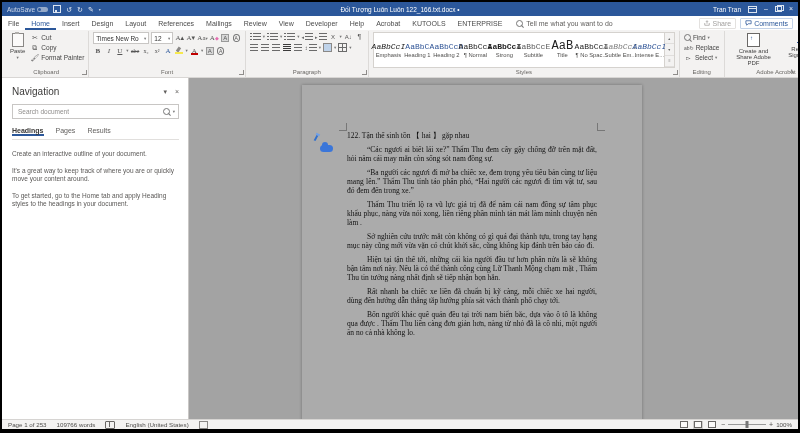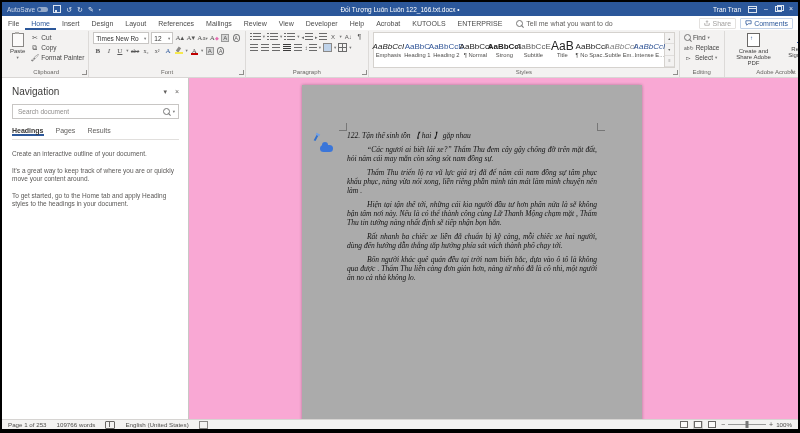--- a/index.html
+++ b/index.html
@@ -93,21 +93,21 @@
   .pilcrow-ic::before{content:"\00B6";font-size:7px;}
   .x-ic::before{content:"X";font-size:6px;}
   .ls-ic::before{content:"\2195";font-size:6px;margin-right:1px;}
   .bucket-ic{width:7px;height:7px;background:#bfd3ea;border:1px solid #8a8886;display:inline-block;}
   .grid-ic{width:7px;height:7px;border:1px solid #6b6b6b;display:inline-block;
     background:linear-gradient(#6b6b6b,#6b6b6b) 50% 0/1px 100% no-repeat,
                linear-gradient(#6b6b6b,#6b6b6b) 0 50%/100% 1px no-repeat;}
   .styles-wrap{display:flex;align-items:stretch;height:36px;}
   .styles-items{display:flex;background:#fff;border:1px solid #d5d2ce;}
   .sty{width:29px;display:flex;flex-direction:column;align-items:center;justify-content:center;gap:1px;}
-  .sty .sample{font-family:Liberation Sans, sans-serif;font-size:8px;line-height:9px;color:#222;}
+  .sty .sample{font-family:Liberation Mono, monospace;font-size:8px;line-height:9px;color:#222;}
   .sty .slabel{font-size:5.8px;color:#4f4e4c;white-space:nowrap;}
   .k-emphasis .sample{font-style:italic;}
   .k-h1 .sample,.k-h2 .sample{color:#2f5496;}
   .k-strong .sample{font-weight:bold;}
   .k-subtitle .sample{color:#5a5a5a;}
   .k-title .sample{font-size:12px;}
   .k-subtle .sample{color:#808080;font-style:italic;}
   .k-intense .sample{color:#2f5496;font-style:italic;}
   .sty-scroll{width:9px;border:1px solid #d5d2ce;border-left:none;display:flex;flex-direction:column;
     background:#f3f2f1;}
@@ -133,21 +133,21 @@
   .nav-search input{border:none;outline:none;flex:1;font-size:6.5px;color:#333;min-width:0;
     font-family:inherit;}
   .nav-search input::placeholder{color:#8f8d8b;}
   .nav-tabs{margin-top:8px;display:flex;gap:12px;font-size:7px;border-bottom:1px solid #e1dfdd;
     padding-bottom:3px;}
   .nav-tab{color:#605e5c;padding-bottom:2px;}
   .nav-tab.active{color:#3b3a39;font-weight:bold;box-shadow:inset 0 -2px 0 #2b579a;}
   .nav-body{margin-top:10px;font-size:6.5px;line-height:8.5px;color:#5a5856;}
   .nav-body p{margin:0 0 8px;}
 
-  .canvas{flex:1;position:relative;background:#f9a8d4;overflow:hidden;font-style:italic;}
+  .canvas{flex:1;position:relative;background:#a3a3a3;overflow:hidden;}
   .page{position:absolute;left:113px;top:7px;width:340px;height:430px;background:#ababab;
     box-shadow:0 0 3px rgba(0,0,0,.3);}
   .crop{position:absolute;width:7px;height:7px;}
   .crop.cl{left:37px;top:38px;border-right:1px solid #777;border-bottom:1px solid #777;}
   .crop.cr{right:37px;top:38px;border-left:1px solid #777;border-bottom:1px solid #777;}
   .textarea{position:absolute;left:45px;right:45px;top:46px;}
   .textarea p{font-family:"Liberation Serif","DejaVu Serif",serif;font-size:7.5px;line-height:9px;
     color:#111;text-align:justify;margin:0 0 5px;text-indent:20px;}
   .textarea p:first-child{text-indent:0;}
   .pen-mark{position:absolute;left:126px;top:57px;width:2px;height:6px;background:#2f6fce;
@@ -499,21 +499,23 @@
           </div>
     </div>
 
     <div class="canvas">
       <div class="page">
         <span class="crop cl"></span>
         <span class="crop cr"></span>
         <div class="textarea">
               <p>122. Tận thế sinh tồn 【 hai 】 gặp nhau</p>
               <p>“Các ngươi ai biết lái xe?” Thẩm Thu đem cây gậy chống đỡ trên mặt đất, hỏi năm cái may mắn còn sống sót nam đồng sự.</p>
+              <p>“Ba người các ngươi đi mở ba chiếc xe, đem trọng yếu tiêu bản cùng tư liệu mang lên.” Thẩm Thu tỉnh táo phân phó, “Hai người các ngươi đi tìm vật tư, sau đó đem đến trong xe.”</p>
               <p>Thẩm Thu triển lộ ra vũ lực giá trị đã để năm cái nam đồng sự tâm phục khẩu phục, nàng vừa nói xong, liền riêng phần mình tản mát làm mình chuyện nên làm .</p>
+              <p>Sở nghiên cứu trước mắt còn không có gì quá đại thành tựu, trong tay hạng mục này cũng mới vừa vặn có chút khởi sắc, cũng không kịp đánh trên báo cáo đi.</p>
               <p>Hiện tại tận thế tới, những cái kia người đầu tư hơn phân nửa là sẽ không bận tâm nơi này. Nếu là có thể thành công cùng Lữ Thanh Mộng chạm mặt , Thẩm Thu tin tưởng nàng nhất định sẽ tiếp nhận bọn hắn.</p>
               <p>Rất nhanh ba chiếc xe liền đã chuẩn bị kỹ càng, mỗi chiếc xe hai người, dùng đến hướng dẫn thẳng tắp hướng phía sát vách thành phố chạy tới.</p>
               <p>Bốn người khác quê quán đều tại trời nam biển bắc, dựa vào ô tô là không qua được . Thẩm Thu liền càng đơn giản hơn, nàng từ nhỏ đã là cô nhi, một người ăn no cả nhà không lo.</p>
             </div>
       </div>
       <span class="pen-mark"></span>
       <span class="cloud-mark"></span>
     </div>
   </div>
 

